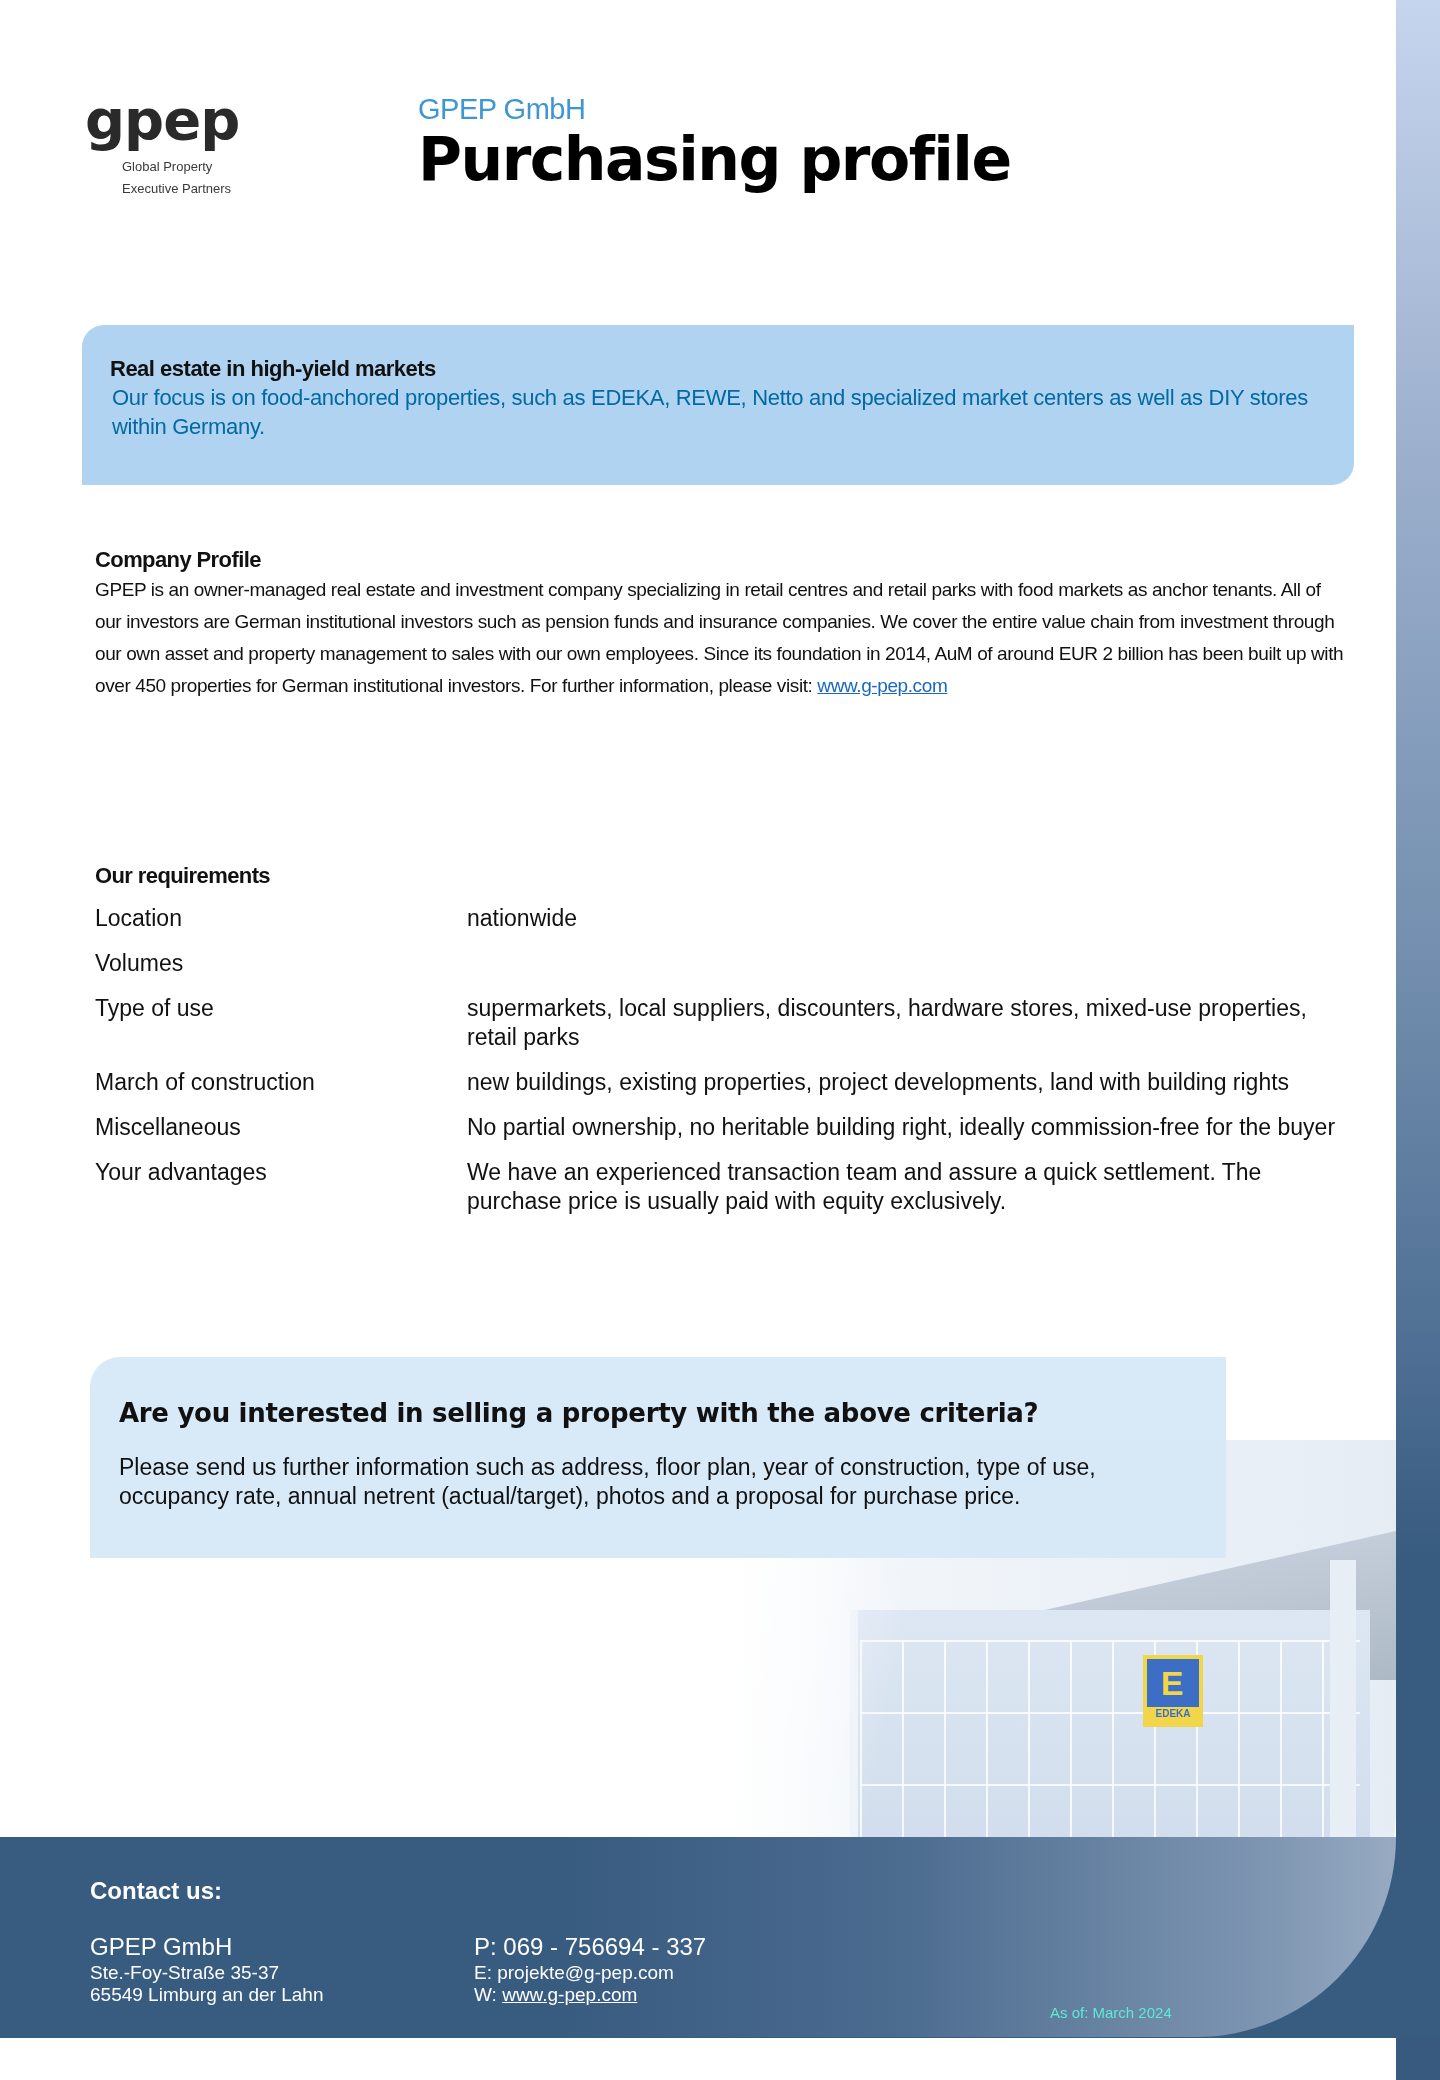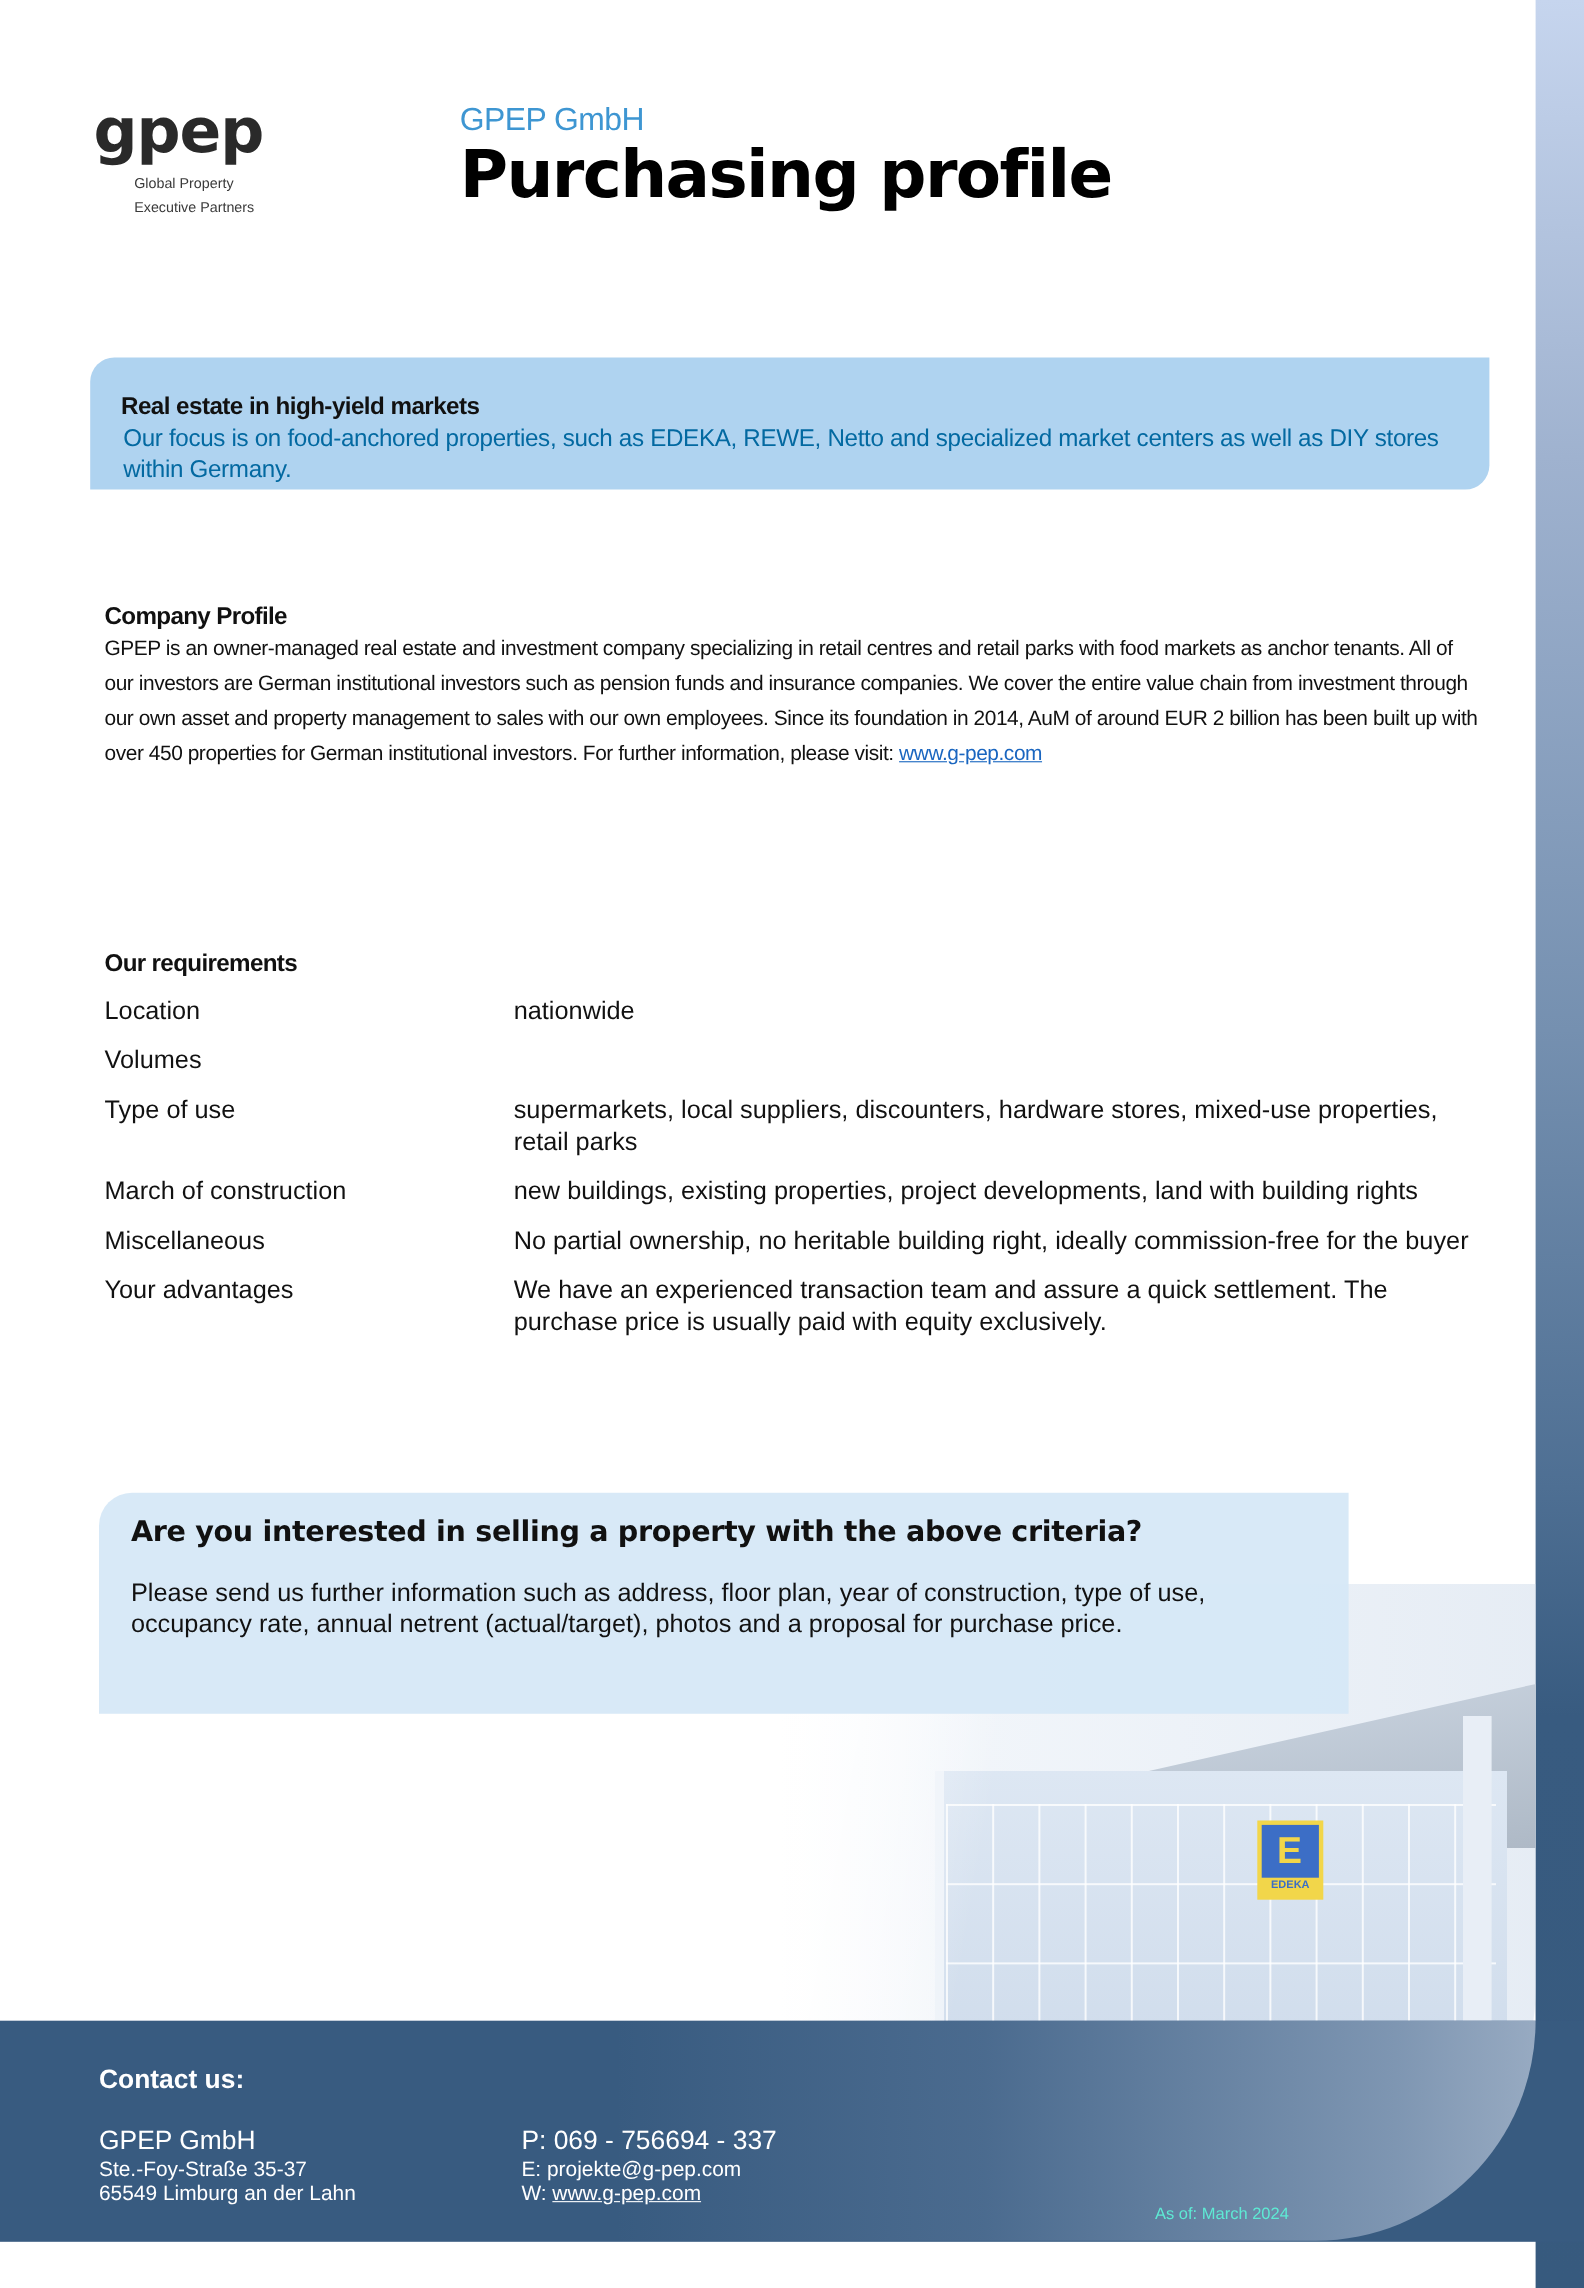--- a/index.html
+++ b/index.html
@@ -16,21 +16,21 @@
   .logo-mark { font-family: "DejaVu Sans", sans-serif; font-size: 56px; font-weight: bold; color: #2a2a2a; letter-spacing: -1px; line-height: 1; }
   .logo-tag { position: absolute; left: 37px; top: 64px; width: 220px; font-size: 13px; line-height: 22px; color: #3a3a3a; }
 
   
   .header { position: absolute; left: 418px; top: 92px; }
   .company { font-size: 29px; color: #3e96d2; line-height: 34px; letter-spacing: -0.5px; }
   .title { font-family: "DejaVu Sans", sans-serif; font-size: 60px; font-weight: bold; color: #000; line-height: 66px; letter-spacing: -1.5px; }
 
   
   .focus-box {
-    position: absolute; left: 82px; top: 325px; width: 1272px; height: 120px;
+    position: absolute; left: 82px; top: 325px; width: 1272px; height: 160px;
     background: #afd3f0; border-radius: 22px 0 22px 0; padding: 30px 28px 0 28px;
   }
   .focus-title { font-size: 22px; font-weight: bold; color: #111; line-height: 28px; letter-spacing: -0.5px; }
   .focus-text { font-size: 22px; color: #0369a1; line-height: 29px; padding-left: 2px; letter-spacing: -0.3px; }
 
   
   .profile { position: absolute; left: 95px; top: 546px; width: 1250px; }
   .section-title { font-size: 22px; font-weight: bold; line-height: 28px; letter-spacing: -0.6px; }
   .profile-text { font-size: 19px; line-height: 32px; letter-spacing: -0.4px; }
   .link { color: #1a66c0; text-decoration: underline; }
@@ -60,21 +60,21 @@
   .bld-pillar { position: absolute; left: 770px; top: 120px; width: 26px; height: 440px; background: #e8eef6; }
   .edeka-sign { position: absolute; left: 583px; top: 215px; width: 60px; height: 72px; background: #f2d64a; padding: 4px; }
   .edeka-inner { width: 100%; height: 48px; background: #3c6ec6; position: relative; }
   .edeka-e { position: absolute; left: 14px; top: 6px; font-size: 34px; font-weight: bold; color: #f2d64a; line-height: 36px; }
   .edeka-word { font-size: 10px; font-weight: bold; color: #3c6ec6; text-align: center; line-height: 14px; }
   .ground { position: absolute; left: 0; top: 400px; width: 100%; height: 200px; background: linear-gradient(to right, rgba(255,255,255,0) 0%, rgba(180,192,206,0.7) 40%, #b6c0cc 100%); }
 
   
   .cta-box {
     position: absolute; left: 90px; top: 1357px; width: 1136px; height: 201px;
-    background: rgba(214,232,247,0.94); border-radius: 30px 0 0 0; padding: 20px 29px 0 29px;
+    background: rgba(214,232,247,0.94); border-radius: 30px 0 0 0; padding: 40px 29px 0 29px;
   }
   .cta-title { font-family: "DejaVu Sans", sans-serif; font-size: 26px; font-weight: bold; line-height: 32px; letter-spacing: -0.3px; }
   .cta-text { margin-top: 24px; font-size: 23px; line-height: 29px; }
 
   
   .footer { position: absolute; left: 0; top: 1837px; width: 1440px; height: 201px; background: #385b80; }
   .footer-overlay {
     position: absolute; left: 560px; top: 0; width: 836px; height: 200px;
     border-radius: 0 0 230px 0;
     background: linear-gradient(to right, rgba(56,91,128,0) 0%, rgba(90,120,155,0.55) 40%, rgba(150,170,195,0.75) 85%, rgba(175,190,210,0.8) 100%);

